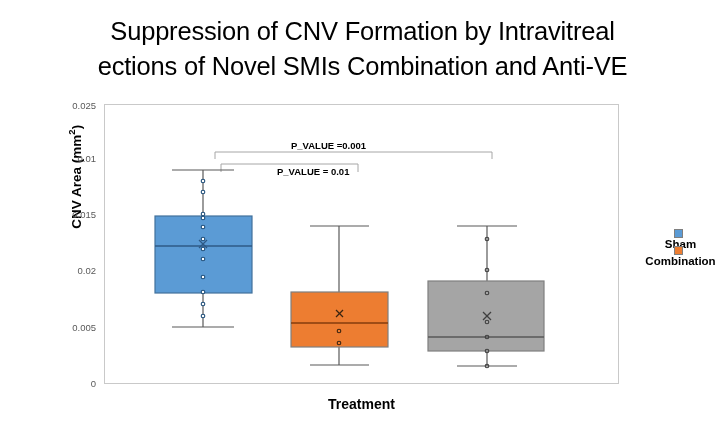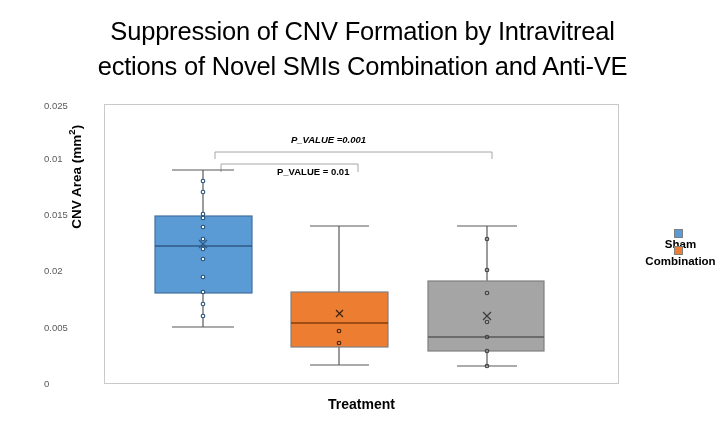--- a/index.html
+++ b/index.html
@@ -73,21 +73,21 @@
     width: 515px;
     text-align: center;
     font-size: 14px;
     font-weight: bold;
     color: #000000;
   }
 
   .y-tick-label {
     position: absolute;
     width: 52px;
-    text-align: left;
+    text-align: right;
     font-size: 9.5px;
     color: #595959;
     left: 44px;
   }
 
   
   .legend {
     position: absolute;
     left: 636px;
     top: 229px;
@@ -124,21 +124,21 @@
   }
 
   
   .pval-label {
     position: absolute;
     font-size: 9.5px;
     font-weight: bold;
     color: #000000;
     white-space: nowrap;
   }
-  .pval-001 { left: 291px; top: 134px; font-style: italic; }
+  .pval-001 { left: 291px; top: 140px; }
   .pval-01  { left: 277px; top: 166px; }
 </style>
 </head>
 <body>
 
 <div id="figure">
 
   <div class="title-block">
     <span class="title-line-1">Suppression of CNV Formation by Intravitreal</span>
     <span class="title-line-2">ections of Novel SMIs Combination and Anti-VE</span>

